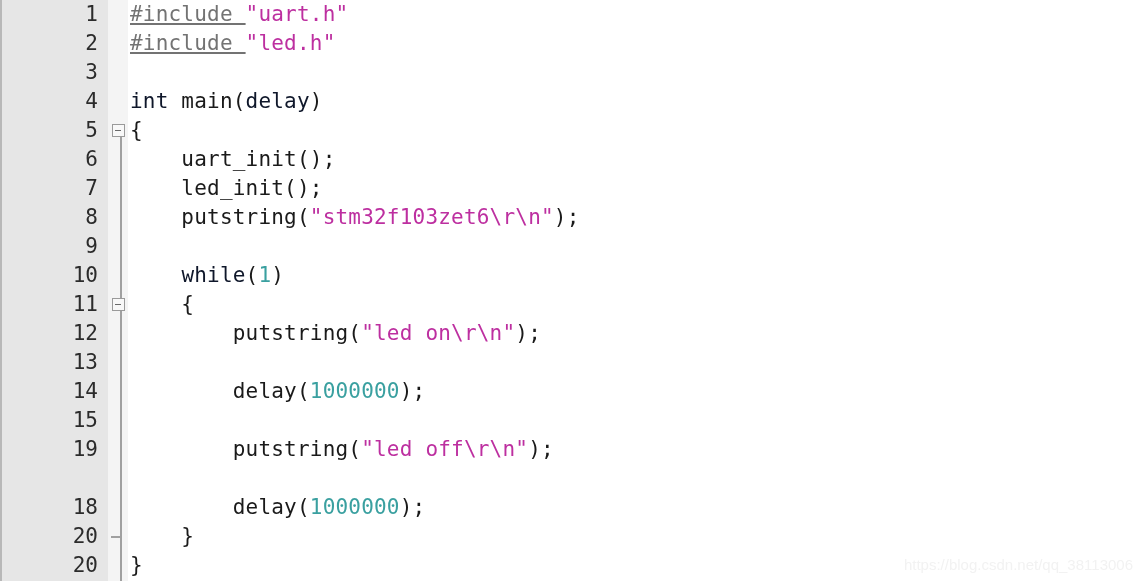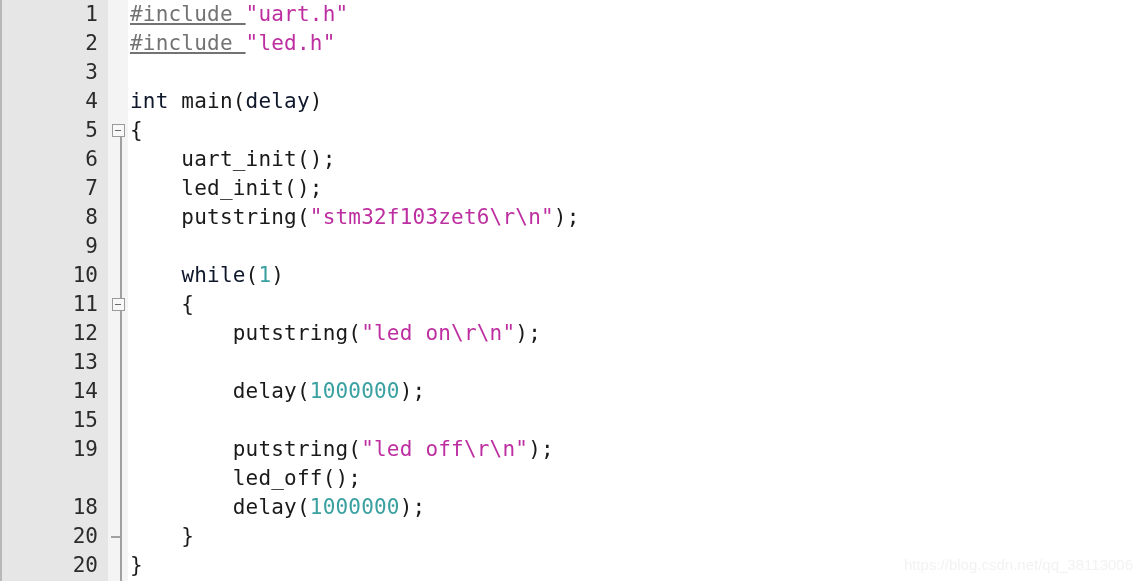--- a/index.html
+++ b/index.html
@@ -148,21 +148,21 @@
       <div class="row"><span class="lineno">7</span><span class="code"><span class="t-pln">    led_init();</span></span></div>
       <div class="row"><span class="lineno">8</span><span class="code"><span class="t-pln">    putstring(</span><span class="t-str">"stm32f103zet6\r\n"</span><span class="t-pln">);</span></span></div>
       <div class="row"><span class="lineno">9</span><span class="code"></span></div>
       <div class="row"><span class="lineno">10</span><span class="code"><span class="t-pln">    </span><span class="t-kw">while</span><span class="t-pln">(</span><span class="t-num">1</span><span class="t-pln">)</span></span></div>
       <div class="row"><span class="lineno">11</span><span class="code"><span class="t-pln">    {</span></span></div>
       <div class="row"><span class="lineno">12</span><span class="code"><span class="t-pln">        putstring(</span><span class="t-str">"led on\r\n"</span><span class="t-pln">);</span></span></div>
       <div class="row"><span class="lineno">13</span></div>
       <div class="row"><span class="lineno">14</span><span class="code"><span class="t-pln">        delay(</span><span class="t-num">1000000</span><span class="t-pln">);</span></span></div>
       <div class="row"><span class="lineno">15</span><span class="code"></span></div>
       <div class="row"><span class="lineno">19</span><span class="code"><span class="t-pln">        putstring(</span><span class="t-str">"led off\r\n"</span><span class="t-pln">);</span></span></div>
-      <div class="row"><span class="code"><span class="t-pln">        led_off();</span></span></div>
+      <div class="row"></div>
       <div class="row"><span class="lineno">18</span><span class="code"><span class="t-pln">        delay(</span><span class="t-num">1000000</span><span class="t-pln">);</span></span></div>
       <div class="row"><span class="lineno">20</span><span class="code"><span class="t-pln">    }</span></span></div>
       <div class="row"><span class="lineno">20</span><span class="code"><span class="t-pln">}</span></span></div>
       <div class="row"><span class="lineno">21</span><span class="code"></span></div>
     </div>
 
   <div class="watermark">https://blog.csdn.net/qq_38113006</div>
 <div class="fold-guide" style="top: 310.5px; height: 228px;"></div>
     <div class="fold-guide" style="top: 136.5px; height: 460px;"></div>
     <div class="fold-box" style="top: 124px;"></div>

